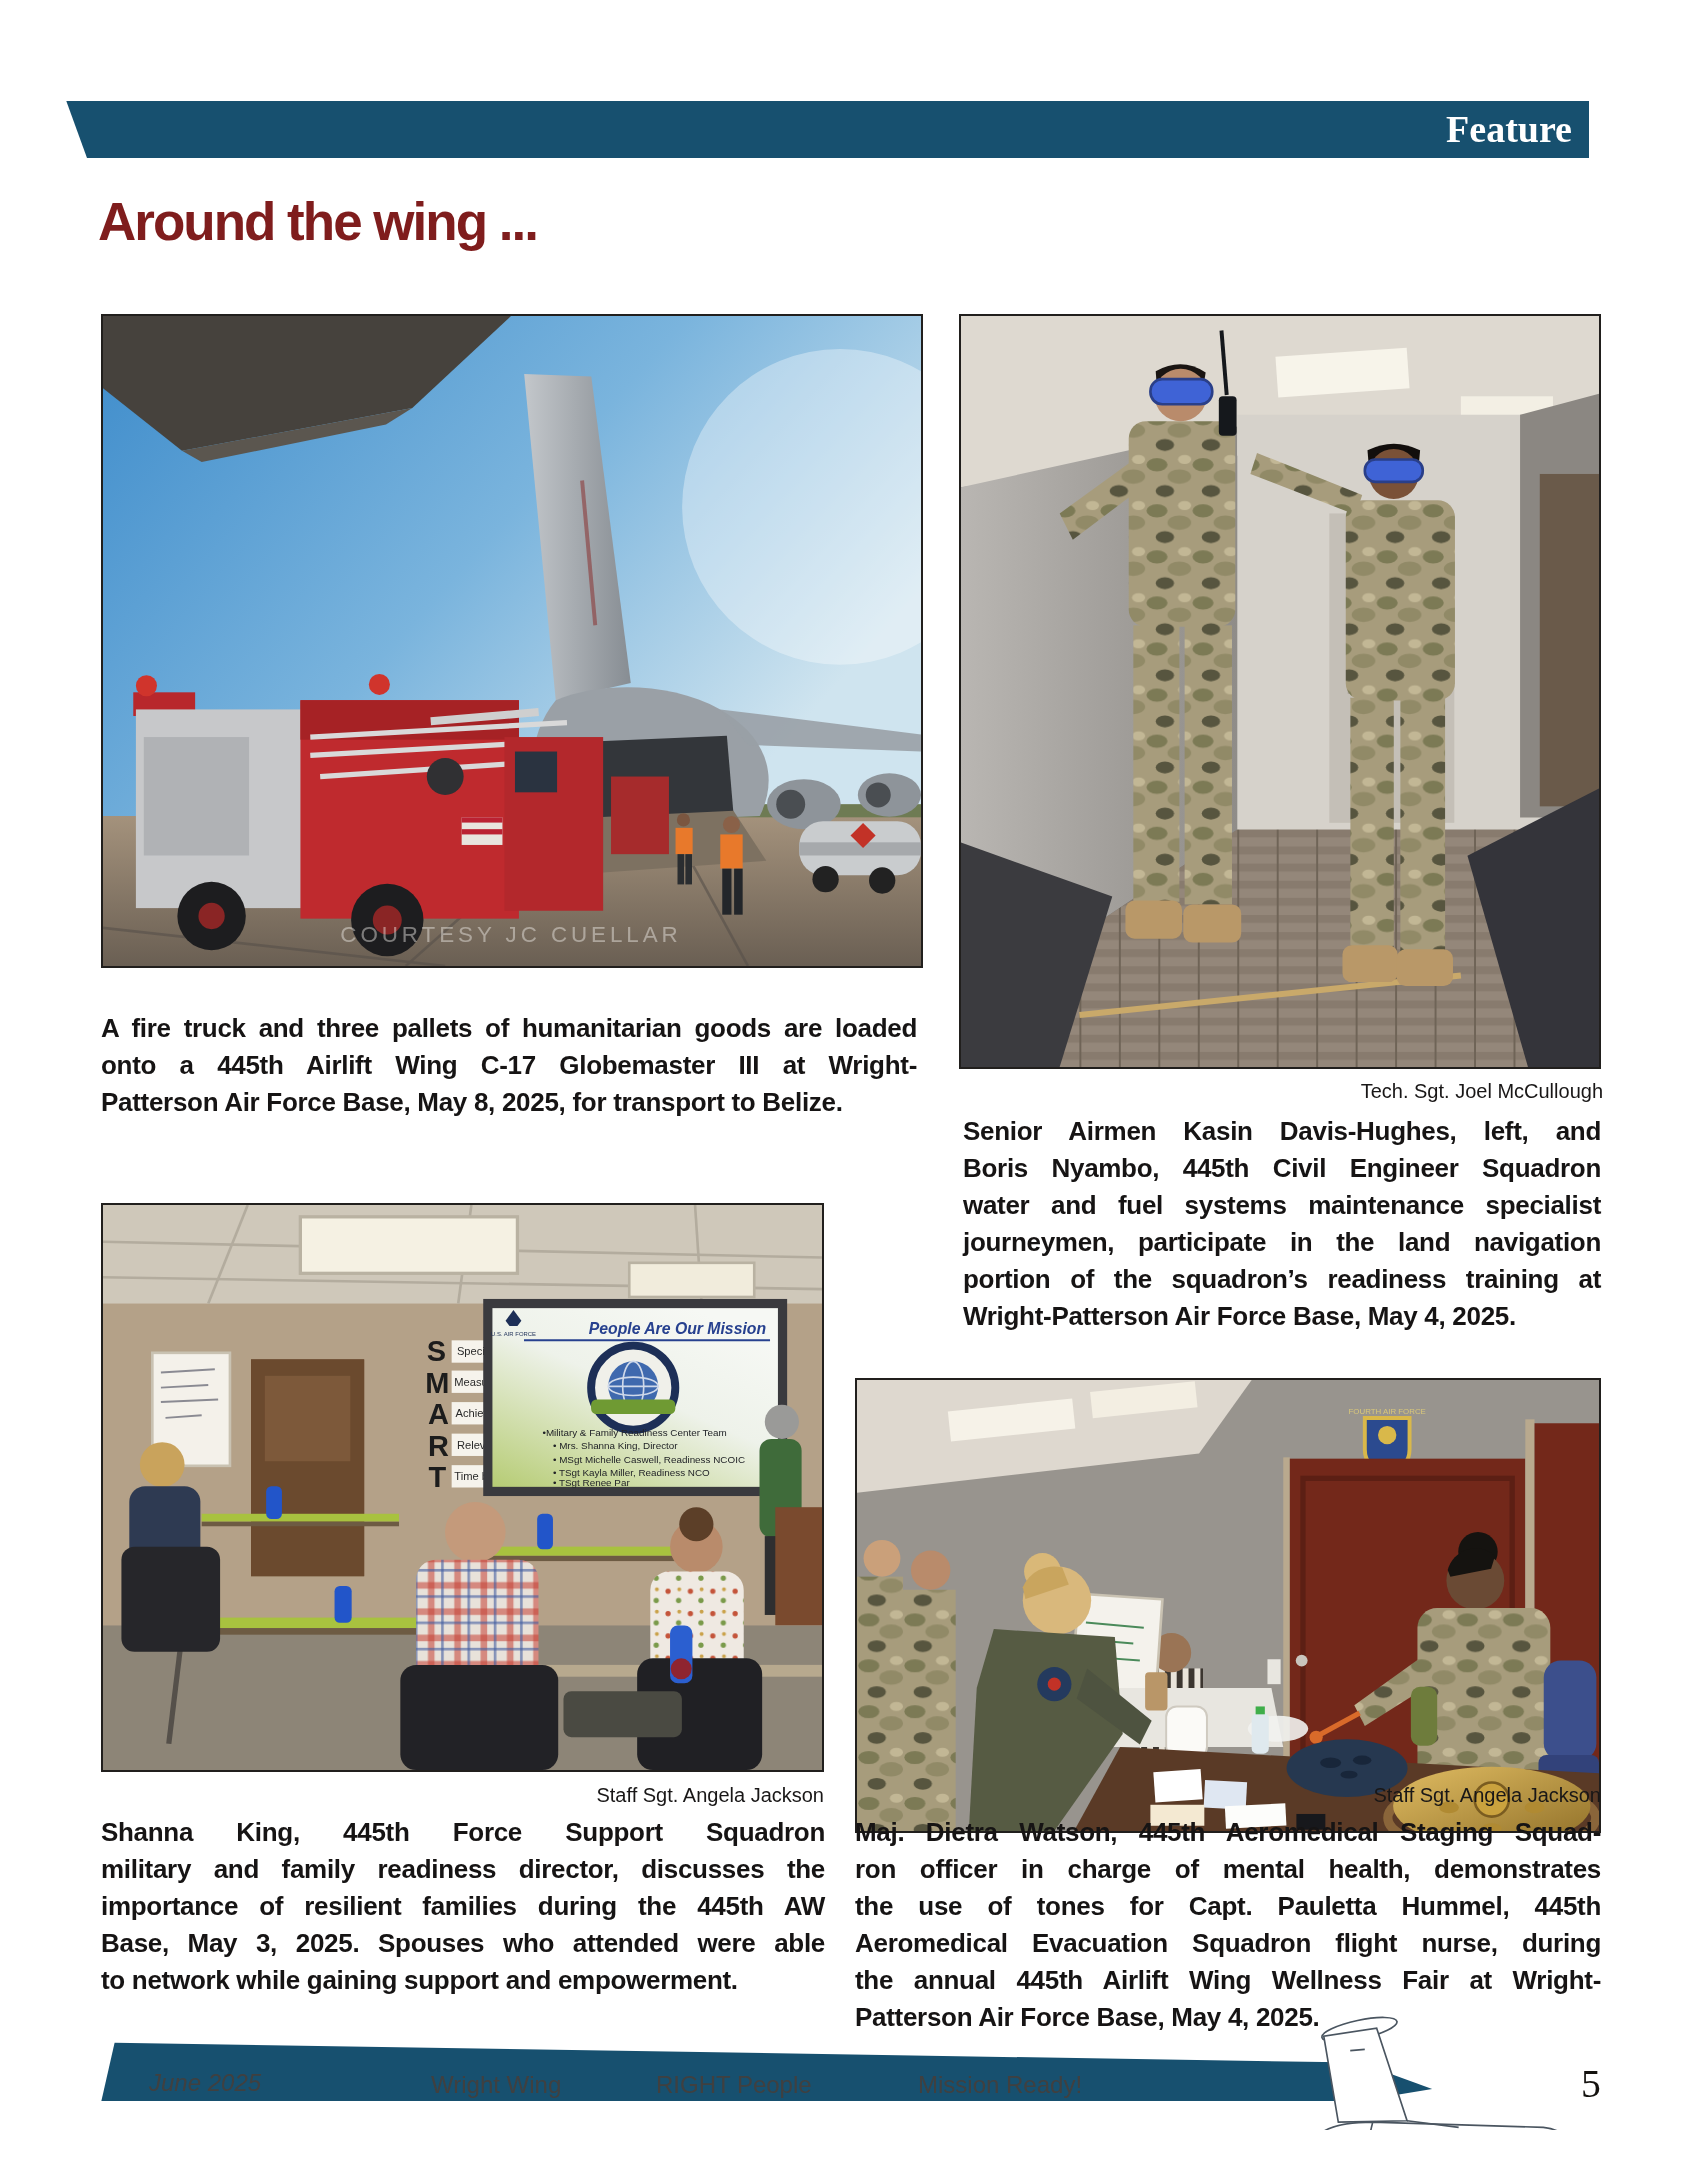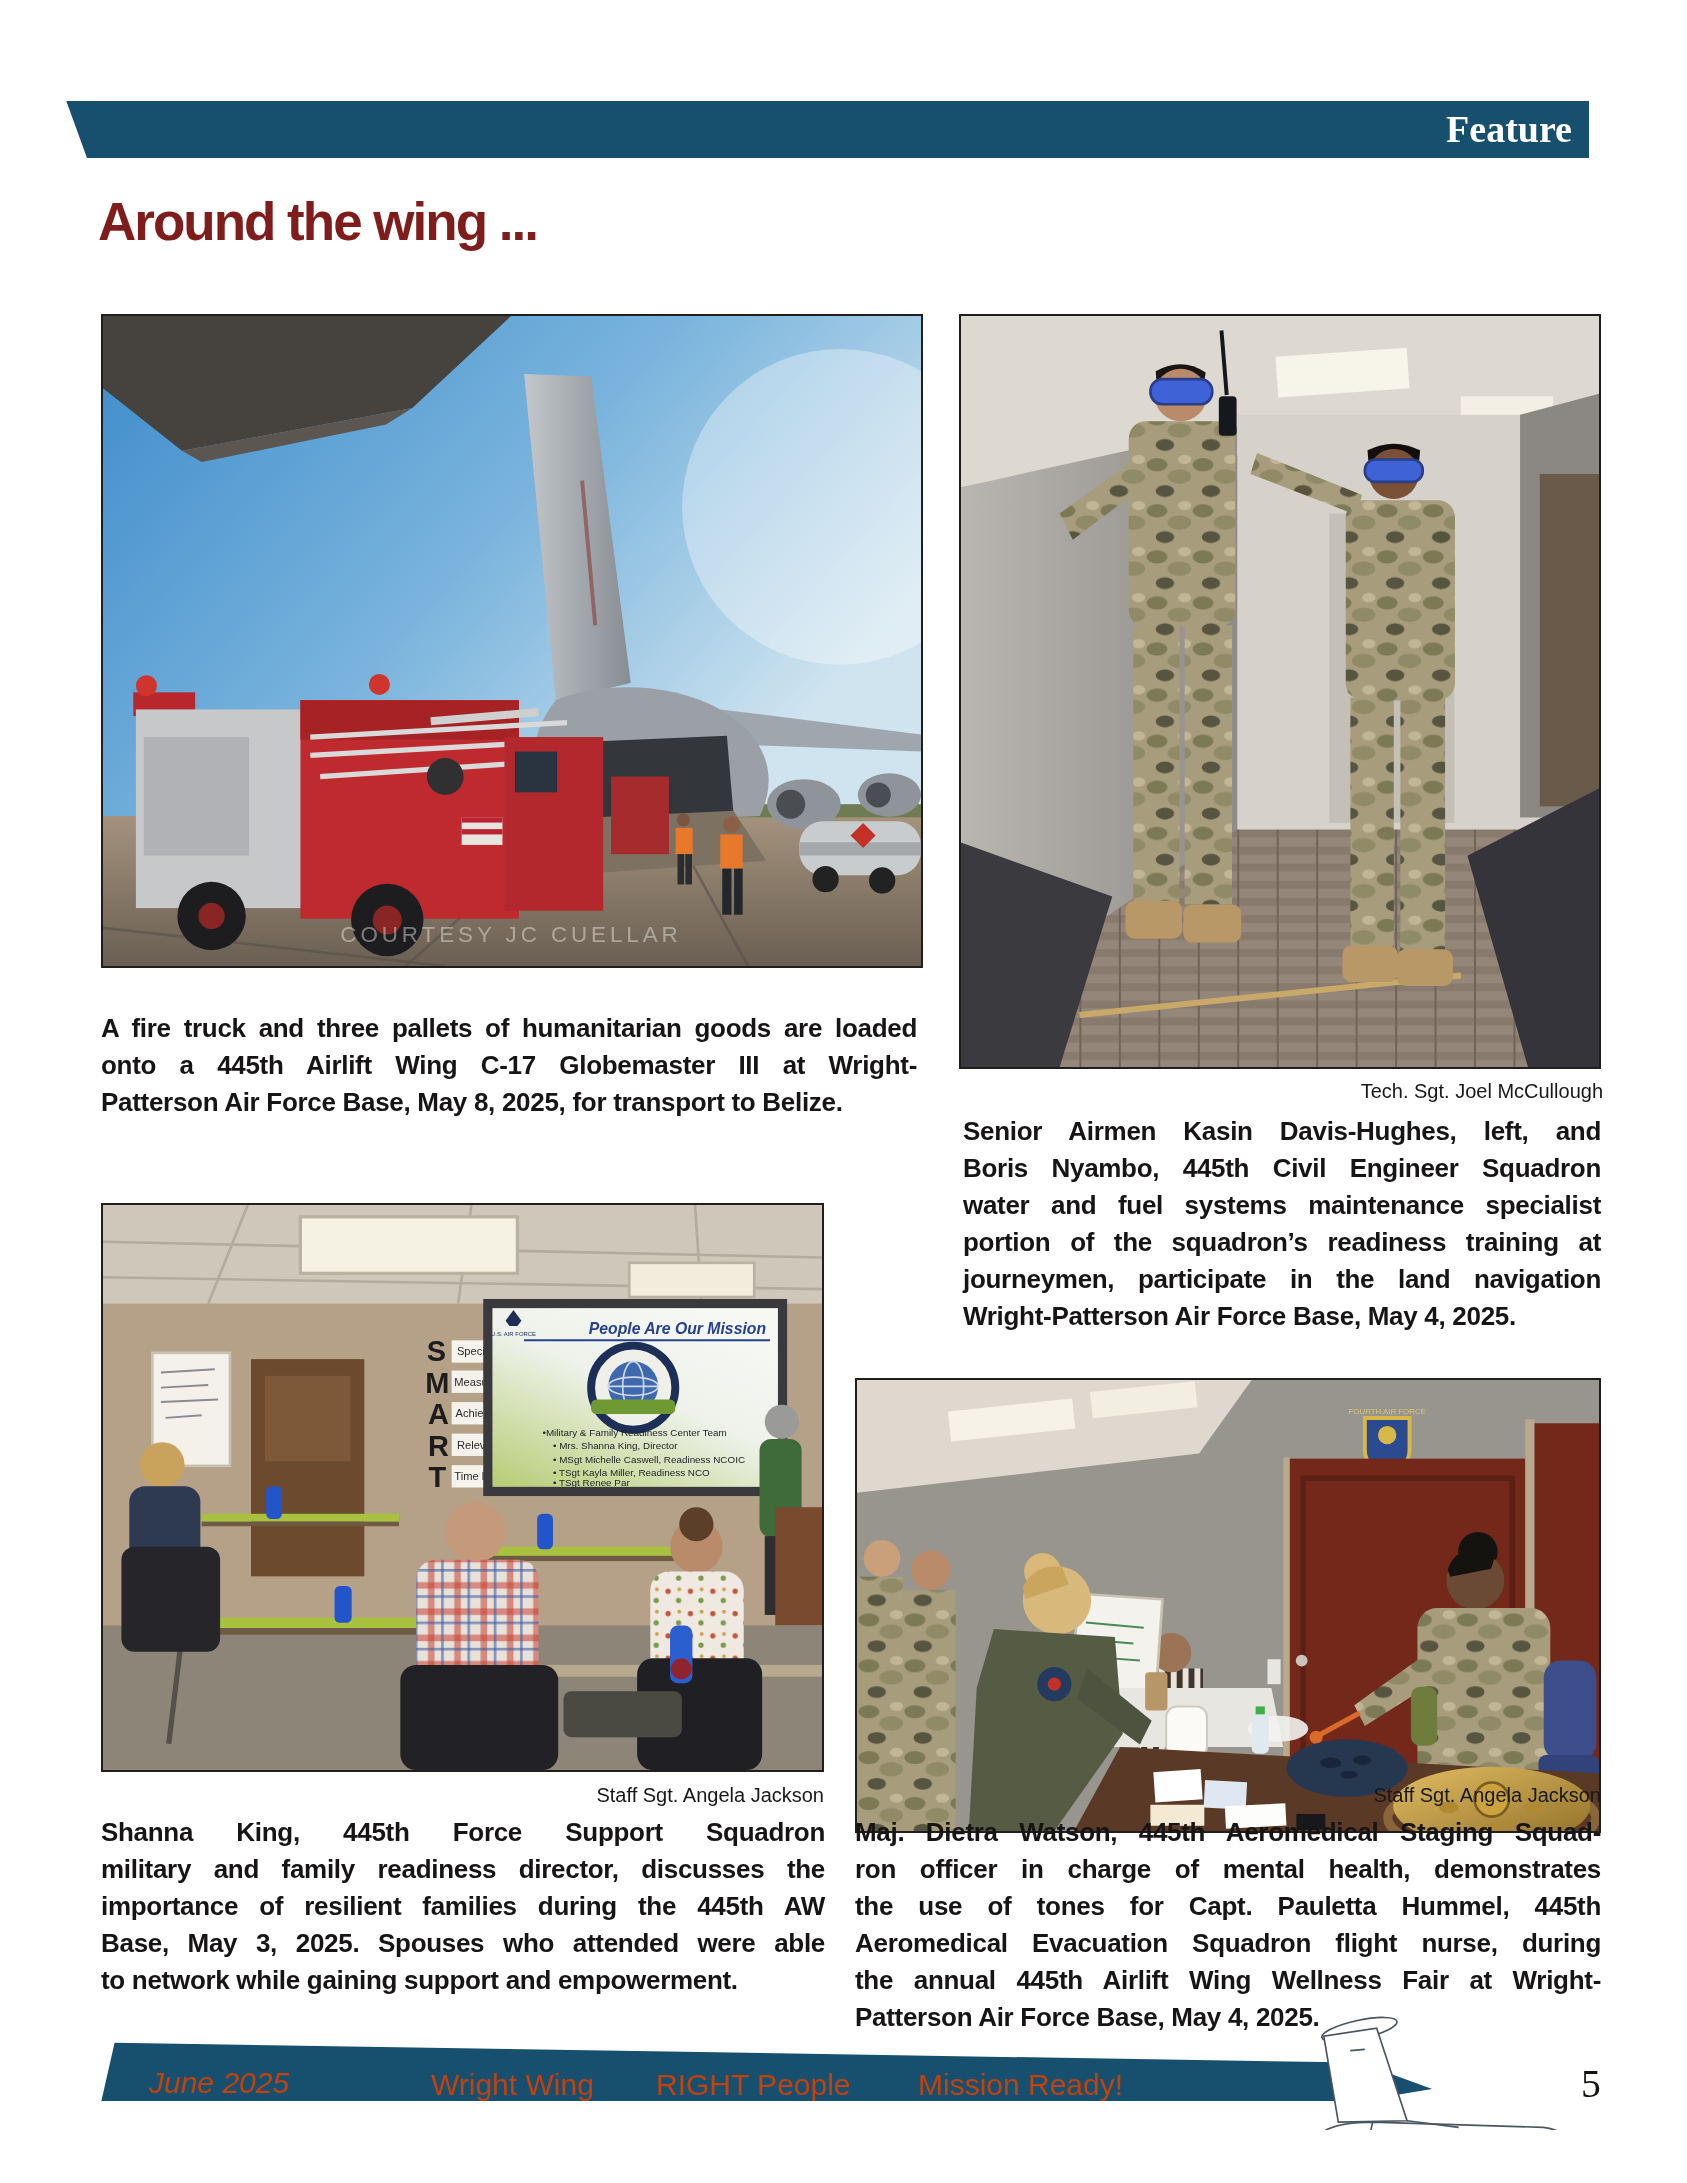--- a/index.html
+++ b/index.html
@@ -16,21 +16,21 @@
   
   .photo{position:absolute;border:2px solid #211f1d;box-sizing:border-box;background:#777;}
   .photo svg{display:block;width:100%;height:100%;}
   
   .credit{position:absolute;font-size:20px;font-weight:normal;color:#191717;text-align:right;}
   .caption{position:absolute;font-weight:bold;font-size:26px;color:#161414;letter-spacing:-0.3px;}
   .cap-line{height:37px;line-height:37px;text-align:justify;text-align-last:justify;overflow:visible;}
   .cap-last{text-align-last:left;}
   
   .footer-svg{position:absolute;left:40px;top:2011px;width:1601px;height:119px;}
-  .footer-text{position:absolute;color:#c2410c;font-size:30px;line-height:33px;}
+  .footer-text{position:absolute;color:#404040;font-size:24px;line-height:33px;}
   .footer-date{font-style:italic;}
 </style>
 </head>
 <body>
 
 <div id="page">
 
   <div class="header-bar" style="background:#17506F;">
     <span class="header-label">Feature</span>
   </div>
@@ -198,22 +198,22 @@
       <div class="cap-line">A fire truck and three pallets of humanitarian goods are loaded</div>
       <div class="cap-line">onto a 445th Airlift Wing C-17 Globemaster III at Wright-</div>
       <div class="cap-line cap-last">Patterson Air Force Base, May 8, 2025, for transport to Belize.</div>
     </div>
 
   <div class="credit" style="left:963px;top:1080px;width:640px;">Tech. Sgt. Joel McCullough</div>
   <div class="caption" style="left:963px;top:1113px;width:638px;">
       <div class="cap-line">Senior Airmen Kasin Davis-Hughes, left, and</div>
       <div class="cap-line">Boris Nyambo, 445th Civil Engineer Squadron</div>
       <div class="cap-line">water and fuel systems maintenance specialist</div>
+      <div class="cap-line">journeymen, participate in the land navigation</div>
       <div class="cap-line">portion of the squadron’s readiness training at</div>
-      <div class="cap-line">journeymen, participate in the land navigation</div>
       <div class="cap-line cap-last">Wright-Patterson Air Force Base, May 4, 2025.</div>
     </div>
 
   <div class="photo" style="left:101px;top:1203px;width:723px;height:569px;">
     <svg viewBox="0 0 1093 860" preserveAspectRatio="none">
       <defs>
         <linearGradient id="slideG" x1="0" y1="1" x2="0.7" y2="0">
           <stop offset="0" stop-color="#b6cc74"></stop>
             <stop offset="0.6" stop-color="#eef2ea"></stop>
             <stop offset="1" stop-color="#f6f8f4"></stop>

